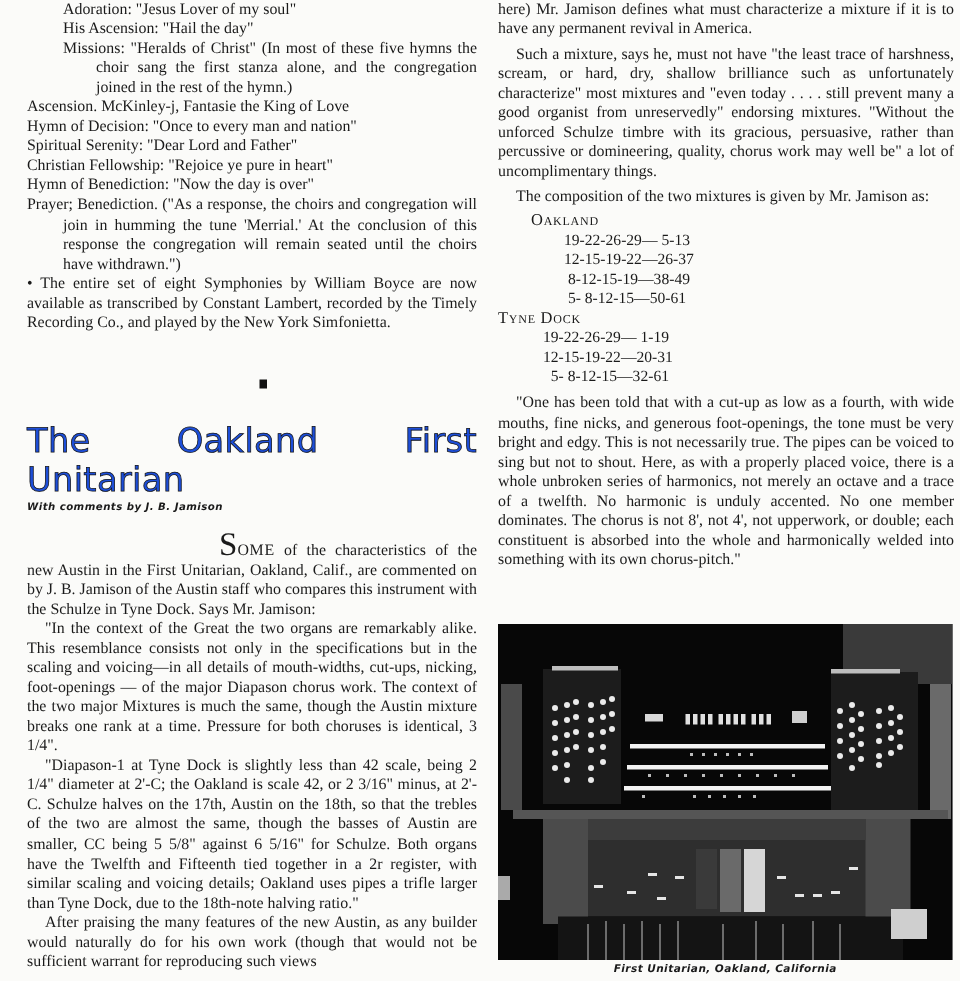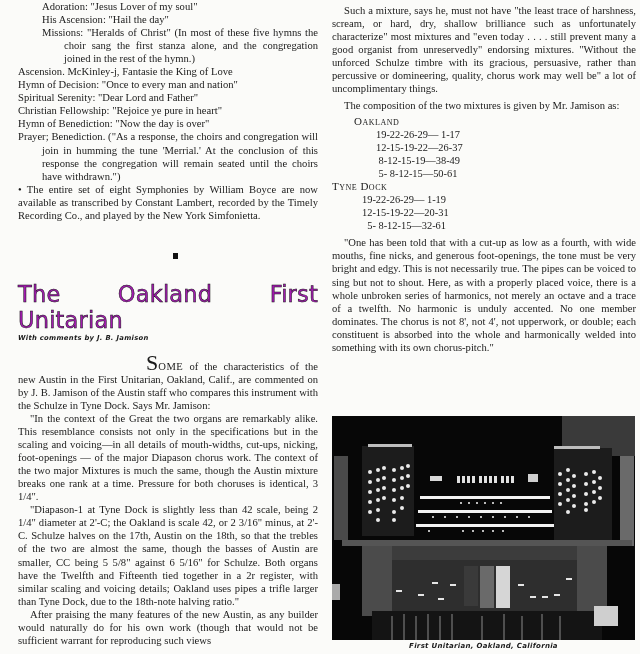--- a/index.html
+++ b/index.html
@@ -13,21 +13,21 @@
   .col-left { left: 18px; width: 300px; }
   .col-right { left: 332px; width: 304px; }
   .p { margin: 0; }
   .ind1 { padding-left: 24px; text-indent: 0; }
   .hang { padding-left: 24px; text-indent: -24px; }
   .hang2 { padding-left: 46px; text-indent: -22px; }
   .para { text-indent: 12px; margin: 0; }
   .gap { margin-top: 4px; }
   .sub-head { font-family: "DejaVu Sans", sans-serif; font-weight: bold; font-size: 10.2px; margin-top: 2px; line-height: 12px; }
   .sep { width: 5px; height: 6px; background: #111; margin: 31px auto 0 auto; position: relative; left: 7px; }
-  .title { font-family: "DejaVu Sans", sans-serif; font-size: 22.5px; font-weight: normal; margin: 22px 0 0 0; line-height: 26px; letter-spacing: 0.2px; color: #a21caf; -webkit-text-stroke: 0.5px #111; }
+  .title { font-family: "DejaVu Sans", sans-serif; font-size: 22.5px; font-weight: normal; margin: 22px 0 0 0; line-height: 26px; letter-spacing: 0.2px; color: #1d4ed8; -webkit-text-stroke: 0.5px #111; }
   .byline { font-family: "DejaVu Sans", sans-serif; font-weight: bold; font-size: 10.5px; margin-top: 2px; line-height: 13px; }
   .credit { font-family: "DejaVu Sans", sans-serif; font-style: italic; font-weight: bold; font-size: 6.8px; margin-top: 0px; line-height: 10px; letter-spacing: 0.3px; }
   .dropcap { font-size: 22px; line-height: 14px; }
   .smallcaps { font-variant: small-caps; letter-spacing: 0.5px; }
   .mix-table { margin: 3px 0 0 0; display: flex; flex-direction: column; }
   .mix-col { font-size: 10.4px; line-height: 13px; }
   .mix-col.oak { width: 150px; padding-left: 22px; }
   .mix-col.tyne { padding-left: 0; }
   .mix-head { font-variant: small-caps; font-size: 11px; letter-spacing: 0.5px; }
   .mix-row { white-space: pre; }
@@ -67,27 +67,28 @@
 
   <p class="p" style="margin-top:13px;">
     <span style="display:inline-block;width:128px;"></span><span class="dropcap">S</span><span class="smallcaps">OME</span><span> of the characteristics of the new Austin in the First Unitarian, Oakland, Calif., are commented on by J. B. Jamison of the Austin staff who compares this instrument with the Schulze in Tyne Dock.  Says Mr. Jamison:</span>
   </p>
   <p class="para">"In the context of the Great the two organs are remarkably alike.  This resemblance consists not only in the specifications but in the scaling and voicing—in all details of mouth-widths, cut-ups, nicking, foot-openings — of the major Diapason chorus work.  The context of the two major Mixtures is much the same, though the Austin mixture breaks one rank at a time.  Pressure for both choruses is identical, 3 1/4".</p>
   <p class="para">"Diapason-1 at Tyne Dock is slightly less than 42 scale, being 2 1/4" diameter at 2'-C; the Oakland is scale 42, or 2 3/16" minus, at 2'-C.  Schulze halves on the 17th, Austin on the 18th, so that the trebles of the two are almost the same, though the basses of Austin are smaller, CC being 5 5/8" against 6 5/16" for Schulze.  Both organs have the Twelfth and Fifteenth tied together in a 2r register, with similar scaling and voicing details; Oakland uses pipes a trifle larger than Tyne Dock, due to the 18th-note halving ratio."</p>
   <p class="para">After praising the many features of the new Austin, as any builder would naturally do for his own work (though that would not be sufficient warrant for reproducing such views</p>
 </div>
 
 <div class="col col-right">
+  <p class="p">here) Mr. Jamison defines what must characterize a mixture if it is to have any permanent revival in America.</p>
   <p class="para gap">Such a mixture, says he, must not have "the least trace of harshness, scream, or hard, dry, shallow brilliance such as unfortunately characterize" most mixtures and "even today . . . . still prevent many a good organist from unreservedly" endorsing mixtures.  "Without the unforced Schulze timbre with its gracious, persuasive, rather than percussive or domineering, quality, chorus work may well be" a lot of uncomplimentary things.</p>
   <p class="para gap">The composition of the two mixtures is given by Mr. Jamison as:</p>
 
   <div class="mix-table">
     <div class="mix-col oak">
       <div class="mix-head">Oakland</div>
-      <div class="mix-row">19-22-26-29— 1-17</div>
+      <div class="mix-row">19-22-26-29— 5-13</div>
       <div class="mix-row">12-15-19-22—26-37</div>
       <div class="mix-row"> 8-12-15-19—38-49</div>
       <div class="mix-row"> 5- 8-12-15—50-61</div>
     </div>
     <div class="mix-col tyne">
       <div class="mix-head">Tyne Dock</div>
       <div class="mix-row">19-22-26-29— 1-19</div>
       <div class="mix-row">12-15-19-22—20-31</div>
       <div class="mix-row">  5- 8-12-15—32-61</div>
     </div>

